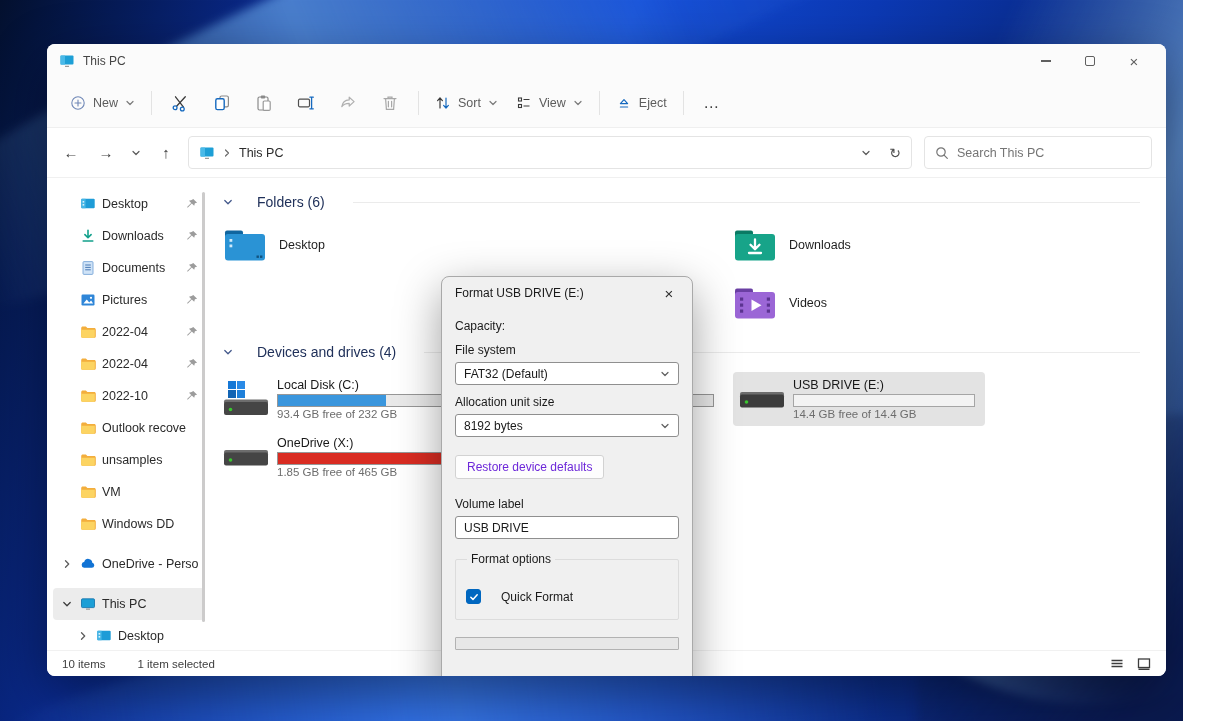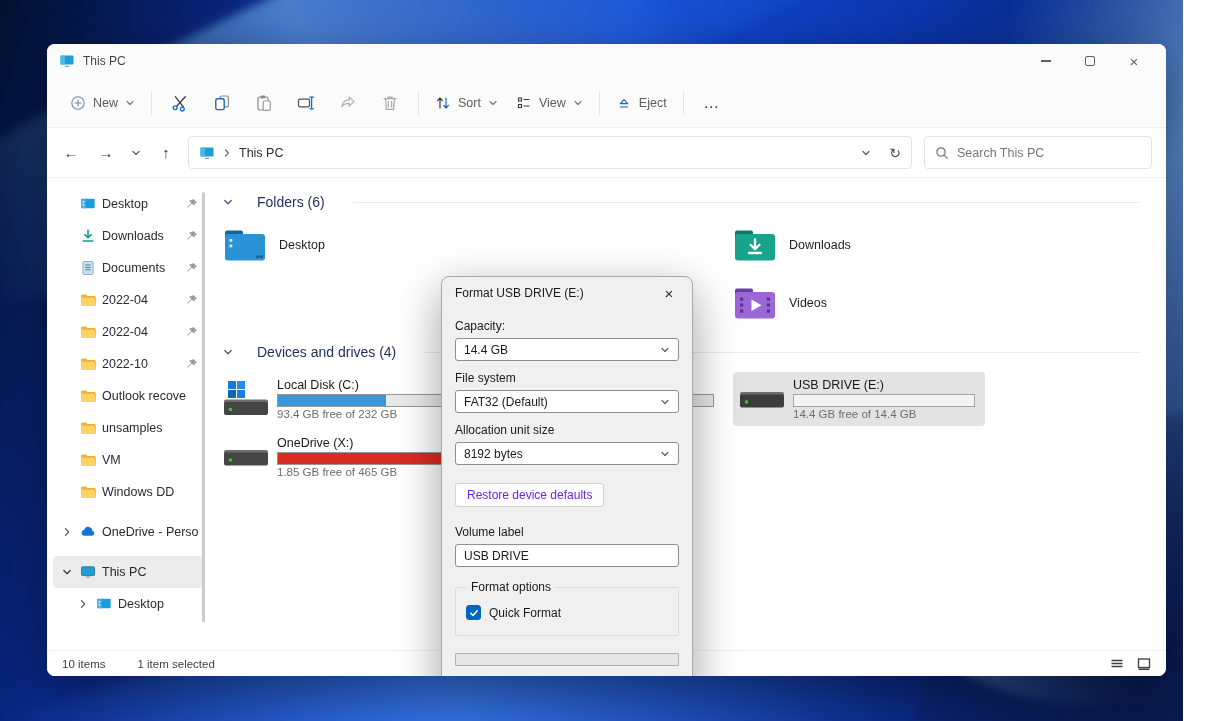--- a/index.html
+++ b/index.html
@@ -76,21 +76,21 @@
 .dlg-close{margin-left:auto;width:30px;height:26px;display:flex;align-items:center;justify-content:center;font-size:15px;color:#2e2e2e}
 .dlg-body{padding:0 13px}
 .dlg-label{margin:10px 0 5px}
 .dlg-label.mt18{margin-top:18px}
 .combo{height:23px;background:#fff;border:1px solid #8f8f8f;border-radius:3px;display:flex;align-items:center;justify-content:space-between;padding:0 8px}
 .btn{background:#fdfdfd;border:1px solid #d2d2d2;border-radius:3px;font-size:12px;padding:4px 11px;color:#6d28d9}
 .restore{margin-top:18px}
 .dlg-input{width:100%;height:23px;background:#fff;border:1px solid #8f8f8f;border-radius:3px;padding:0 8px;font-size:12px;color:#1a1a1a;outline:none;font-family:inherit}
 .fmt{margin-top:13px;border:1px solid #dcdcdc;border-radius:2px;padding:4px 10px 15px}
 .fmt legend{padding:0 4px;margin-left:1px;font-size:12px}
-.chk-row{display:flex;align-items:flex-end;gap:8px;margin-top:7px}
+.chk-row{display:flex;align-items:flex-end;gap:20px;margin-top:19px}
 .checkbox{width:15px;height:15px;border-radius:3px;border:1px solid #0067c0;background:#fff;display:flex;align-items:center;justify-content:center}
 .checkbox.checked{background:#0067c0}
 .progress{margin-top:17px;height:13px;border:1px solid #b2b2b2;background:#e7e7e7;border-radius:1px}
 
 .i10{width:10px;height:10px;flex:none}.i12{width:12px;height:12px;flex:none}
 .i14{width:14px;height:14px;flex:none}.i16{width:16px;height:16px;flex:none}
 .i18{width:18px;height:18px;flex:none}.i44{width:44px;height:38px;flex:none}
 .rot90{transform:rotate(90deg)}
 </style>
 </head>
@@ -269,20 +269,32 @@
               <path d="M7.3.9l3.8 3.8-2.2.5-.7 2.6L5.8 5.6 1.7 9.7l-.6-.6 4.1-4.1L3 2.8l2.6-.7z" fill="#9c9c9c"></path>
             </svg>
         </div>
         <div class="side-item">
           <span class="chev"></span>
           <svg class="i16" viewBox="0 0 16 16">
               <rect x="3" y="1.6" width="10" height="12.8" rx="1" fill="#cfe3f7" stroke="#7aa7d8" stroke-width=".9"></rect>
               <path d="M5.2 5h5.6M5.2 7.4h5.6M5.2 9.8h5.6" stroke="#4a7ab5" stroke-width="1"></path>
             </svg>
           <span>Documents</span>
+          <svg class="i12 pin" viewBox="0 0 12 12">
+              <path d="M7.3.9l3.8 3.8-2.2.5-.7 2.6L5.8 5.6 1.7 9.7l-.6-.6 4.1-4.1L3 2.8l2.6-.7z" fill="#9c9c9c"></path>
+            </svg>
+        </div>
+        <div class="side-item">
+          <span class="chev"></span>
+          <svg class="i16" viewBox="0 0 16 16">
+              <rect x="1.5" y="2.6" width="13" height="10.8" rx="1.2" fill="#2f86d8"></rect>
+              <path d="M3.4 11.4l3.4-3.9 2.4 2.9 1.9-1.9 2 2.9z" fill="#fff"></path>
+              <circle cx="11" cy="5.8" r="1.1" fill="#fff"></circle>
+            </svg>
+          <span>Pictures</span>
           <svg class="i12 pin" viewBox="0 0 12 12">
               <path d="M7.3.9l3.8 3.8-2.2.5-.7 2.6L5.8 5.6 1.7 9.7l-.6-.6 4.1-4.1L3 2.8l2.6-.7z" fill="#9c9c9c"></path>
             </svg>
         </div>
         <div class="side-item">
           <span class="chev"></span>
           <svg class="i16" viewBox="0 0 16 16">
               <path d="M1.2 4.2c0-.9.7-1.6 1.6-1.6h3.1l1.5 1.5h6.8c.9 0 1.6.7 1.6 1.6v6.5c0 .9-.7 1.6-1.6 1.6H2.8c-.9 0-1.6-.7-1.6-1.6z" fill="#f3ae3d"></path>
               <path d="M1.2 5.7h13.6v6.5c0 .9-.7 1.6-1.6 1.6H2.8c-.9 0-1.6-.7-1.6-1.6z" fill="#fcd462"></path>
             </svg>
@@ -511,26 +523,20 @@
         </div>
       </div>
 
       <div class="dialog">
         <div class="dlg-title">
           <span class="t">Format USB DRIVE (E:)</span>
           <span class="dlg-close">×</span>
         </div>
         <div class="dlg-body">
           <div class="dlg-label">Capacity:</div>
-          <div class="combo">
-            <span class="val">14.4 GB</span>
-            <svg class="i10" viewBox="0 0 10 10">
-                <path d="M2 3.5l3 3 3-3" fill="none" stroke="#5f5f5f" stroke-width="1.2" stroke-linecap="round" stroke-linejoin="round"></path>
-              </svg>
-          </div>
           <div class="dlg-label">File system</div>
           <div class="combo">
             <span class="val">FAT32 (Default)</span>
             <svg class="i10" viewBox="0 0 10 10">
                 <path d="M2 3.5l3 3 3-3" fill="none" stroke="#5f5f5f" stroke-width="1.2" stroke-linecap="round" stroke-linejoin="round"></path>
               </svg>
           </div>
           <div class="dlg-label">Allocation unit size</div>
           <div class="combo">
             <span class="val">8192 bytes</span>

